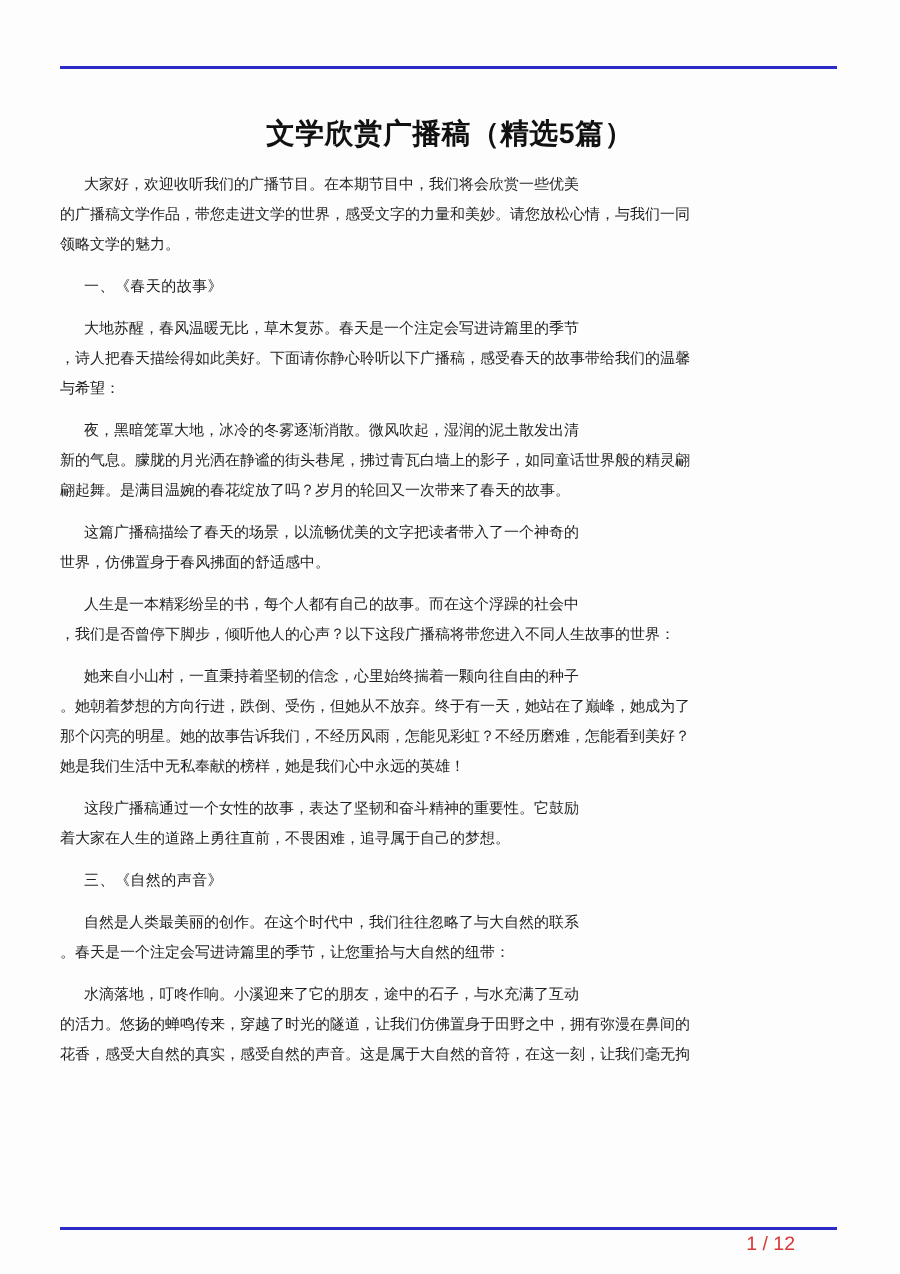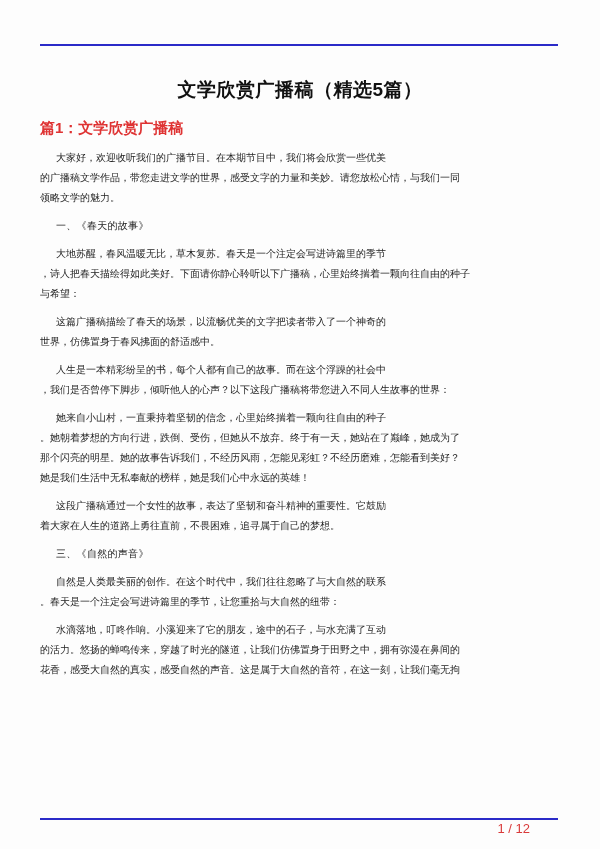--- a/index.html
+++ b/index.html
@@ -69,30 +69,32 @@
 </head>
 <body>
 
 <div class="page">
 
   <div class="rule rule-top"></div>
 
   <div class="content">
     <h1 class="doc-title">文学欣赏广播稿（精选5篇）</h1>
 
-    <h2 class="post-heading">篇1：文学欣赏广播稿</h2>
 
     <div class="body-blocks">
       <p class="para">大家好，欢迎收听我们的广播节目。在本期节目中，我们将会欣赏一些优美
 的广播稿文学作品，带您走进文学的世界，感受文字的力量和美妙。请您放松心情，与我们一同
 领略文学的魅力。</p>
       <p class="subheading">一、《春天的故事》</p>
       <p class="para">大地苏醒，春风温暖无比，草木复苏。春天是一个注定会写进诗篇里的季节
-，诗人把春天描绘得如此美好。下面请你静心聆听以下广播稿，心里始终揣着一颗向往自由的种子
+，诗人把春天描绘得如此美好。下面请你静心聆听以下广播稿，感受春天的故事带给我们的温馨
 与希望：</p>
+      <p class="para">夜，黑暗笼罩大地，冰冷的冬雾逐渐消散。微风吹起，湿润的泥土散发出清
+新的气息。朦胧的月光洒在静谧的街头巷尾，拂过青瓦白墙上的影子，如同童话世界般的精灵翩
+翩起舞。是满目温婉的春花绽放了吗？岁月的轮回又一次带来了春天的故事。</p>
       <p class="para">这篇广播稿描绘了春天的场景，以流畅优美的文字把读者带入了一个神奇的
 世界，仿佛置身于春风拂面的舒适感中。</p>
       <p class="para">人生是一本精彩纷呈的书，每个人都有自己的故事。而在这个浮躁的社会中
 ，我们是否曾停下脚步，倾听他人的心声？以下这段广播稿将带您进入不同人生故事的世界：</p>
       <p class="para">她来自小山村，一直秉持着坚韧的信念，心里始终揣着一颗向往自由的种子
 。她朝着梦想的方向行进，跌倒、受伤，但她从不放弃。终于有一天，她站在了巅峰，她成为了
 那个闪亮的明星。她的故事告诉我们，不经历风雨，怎能见彩虹？不经历磨难，怎能看到美好？
 她是我们生活中无私奉献的榜样，她是我们心中永远的英雄！</p>
       <p class="para">这段广播稿通过一个女性的故事，表达了坚韧和奋斗精神的重要性。它鼓励
 着大家在人生的道路上勇往直前，不畏困难，追寻属于自己的梦想。</p>

